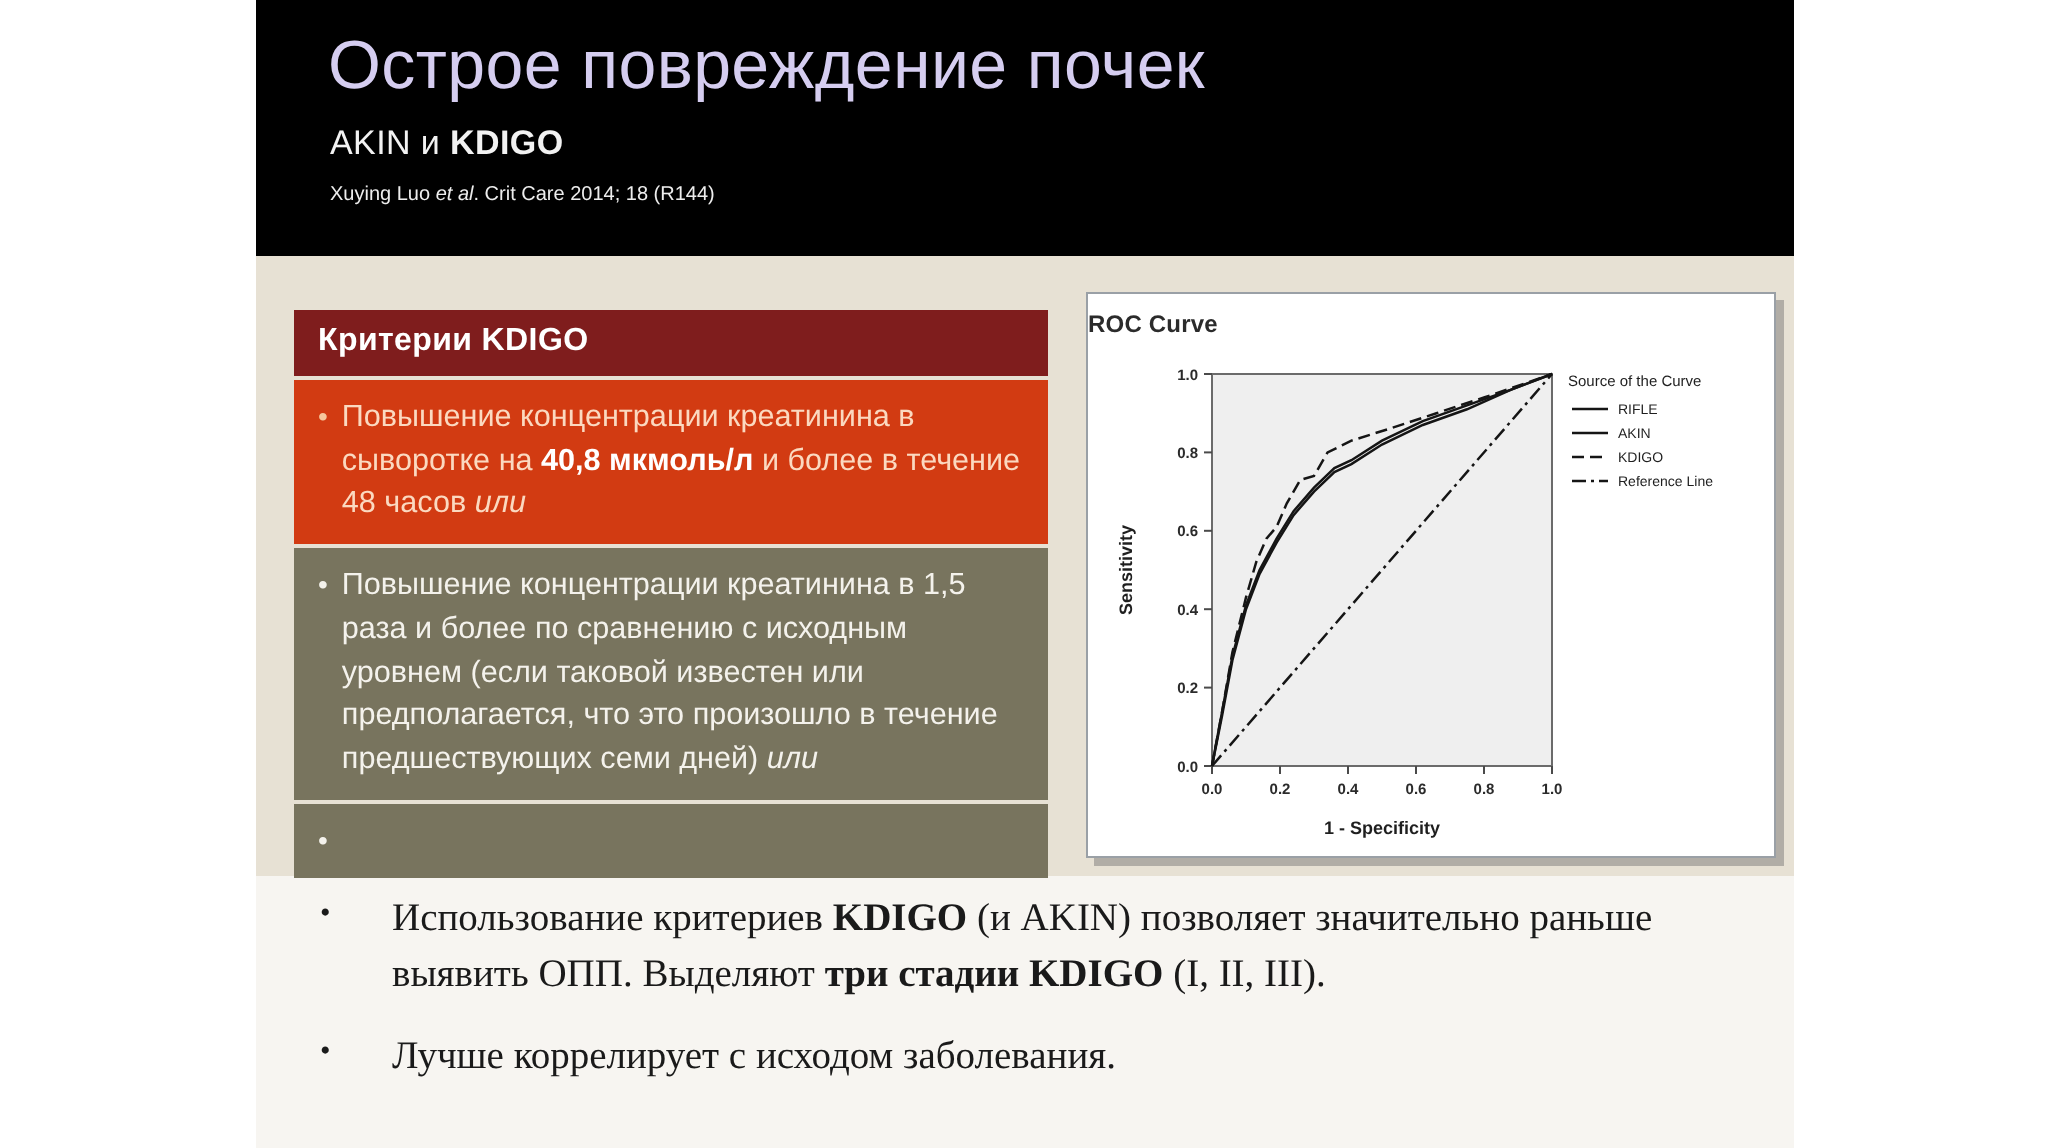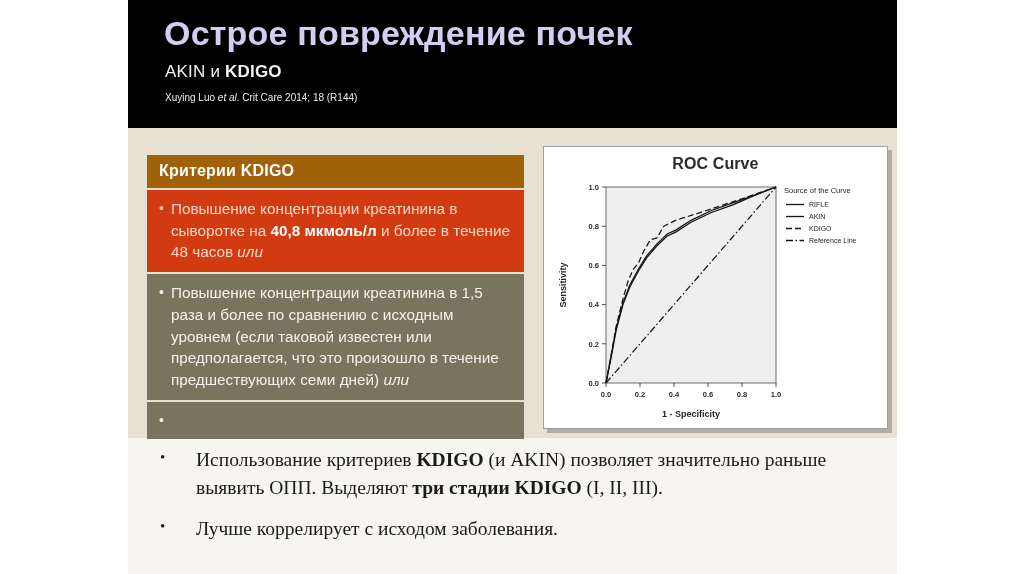--- a/index.html
+++ b/index.html
@@ -29,21 +29,21 @@
     width: 769px;
     height: 128px;
     background: #000000;
     overflow: hidden;
   }
   .title {
     position: absolute;
     left: 36px;
     top: 14px;
     font-size: 34px;
-    font-weight: 700;
+    font-weight: 400;
     color: #d5cdf0;
     letter-spacing: 0.2px;
     white-space: nowrap;
   }
   .subtitle {
     position: absolute;
     left: 37px;
     top: 62px;
     font-size: 17px;
     color: #f2f2f2;
@@ -80,21 +80,21 @@
   }
 
   
   .criteria {
     position: absolute;
     left: 147px;
     top: 155px;
     width: 377px;
   }
   .crit-head {
-    background: #a16207;
+    background: #7f1d1d;
     color: #ffffff;
     font-size: 16px;
     font-weight: bold;
     padding: 7px 12px 8px 12px;
     letter-spacing: 0.2px;
   }
   .crit-row {
     display: flex;
     padding: 8px 10px 9px 12px;
     border-top: 2px solid #e7e1d4;
@@ -131,22 +131,22 @@
     height: 283px;
     background: #ffffff;
     border: 1px solid #9aa0a6;
     box-shadow: 4px 4px 0 rgba(110,110,110,0.45);
     box-sizing: border-box;
   }
   .chart-title {
     position: absolute;
     left: 0; right: 0;
     top: 8px;
-    text-align: center;
-    font-size: 16px;
+    text-align: left;
+    font-size: 12px;
     font-weight: bold;
     color: #2b2b2b;
     letter-spacing: 0.1px;
   }
   .chart-svg { position: absolute; left: 0; top: 0; }
 
   
   .bottom {
     position: absolute;
     left: 160px;

